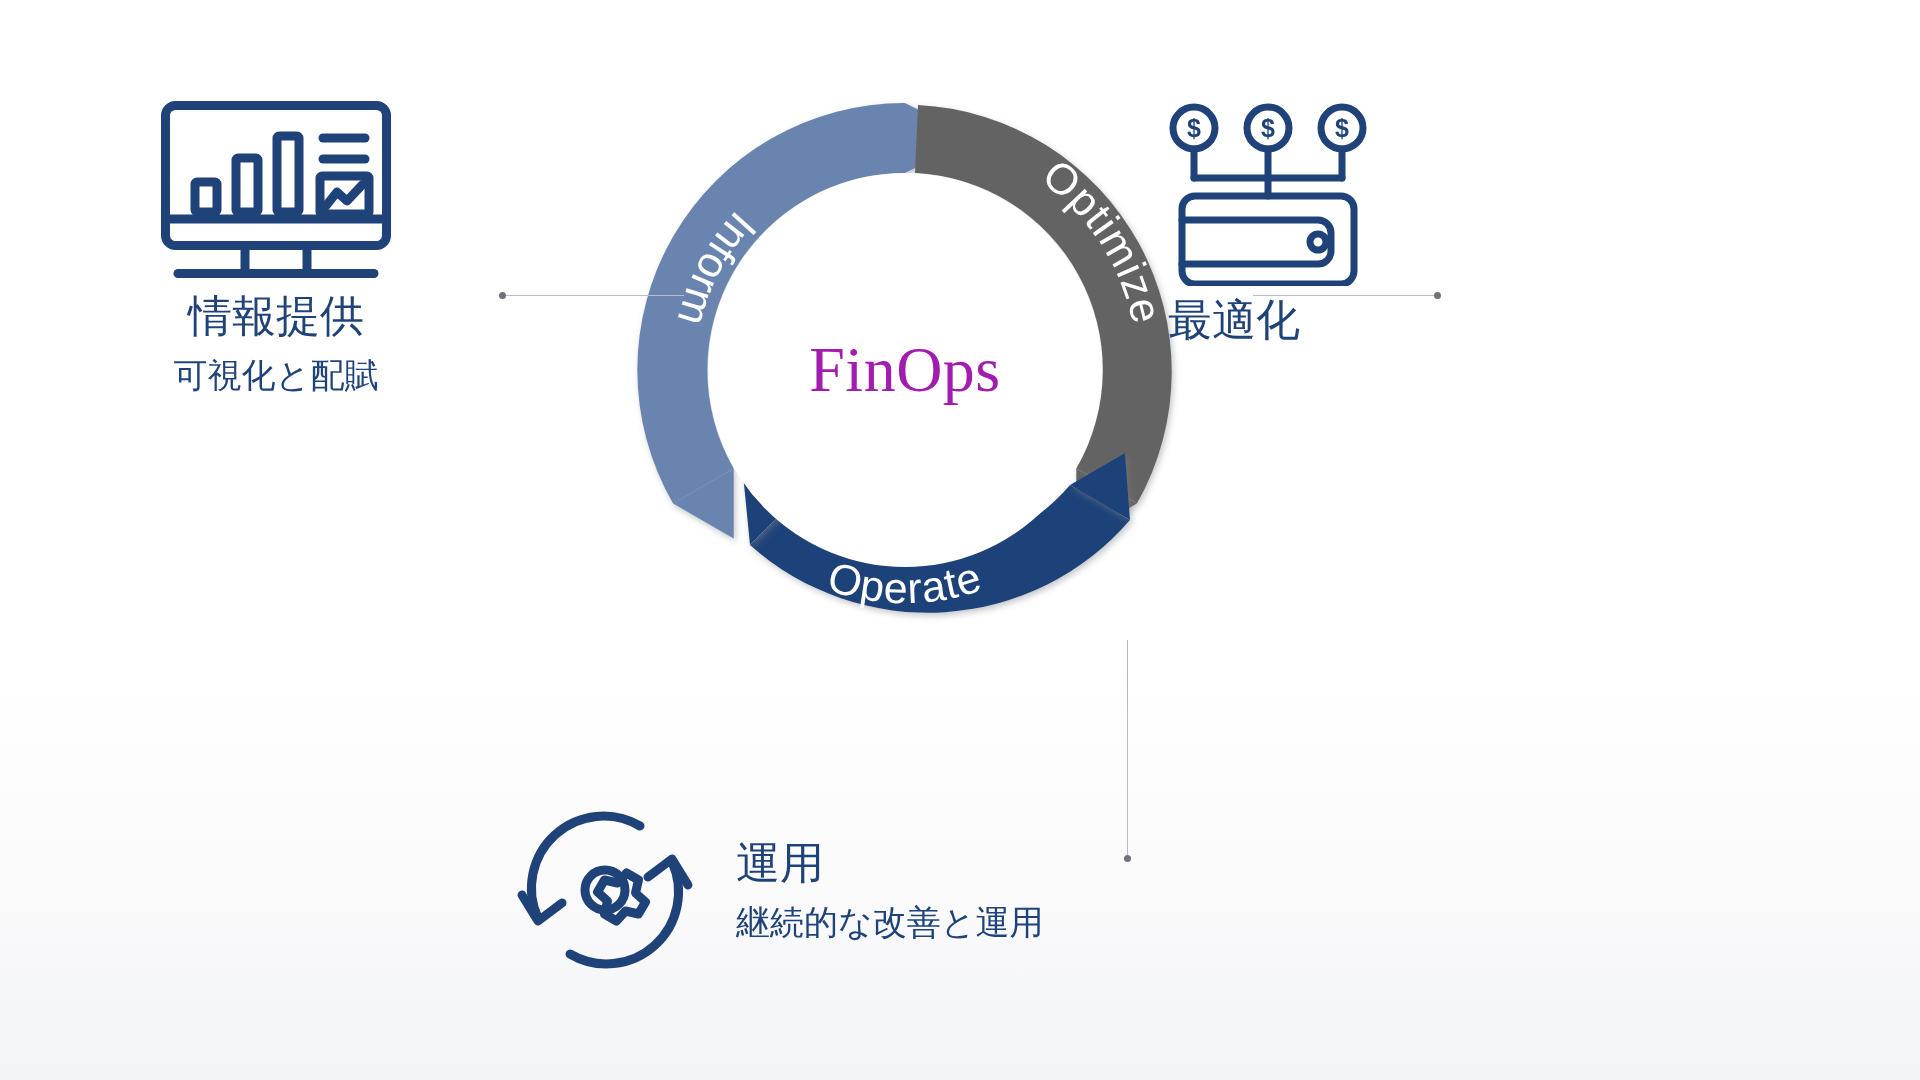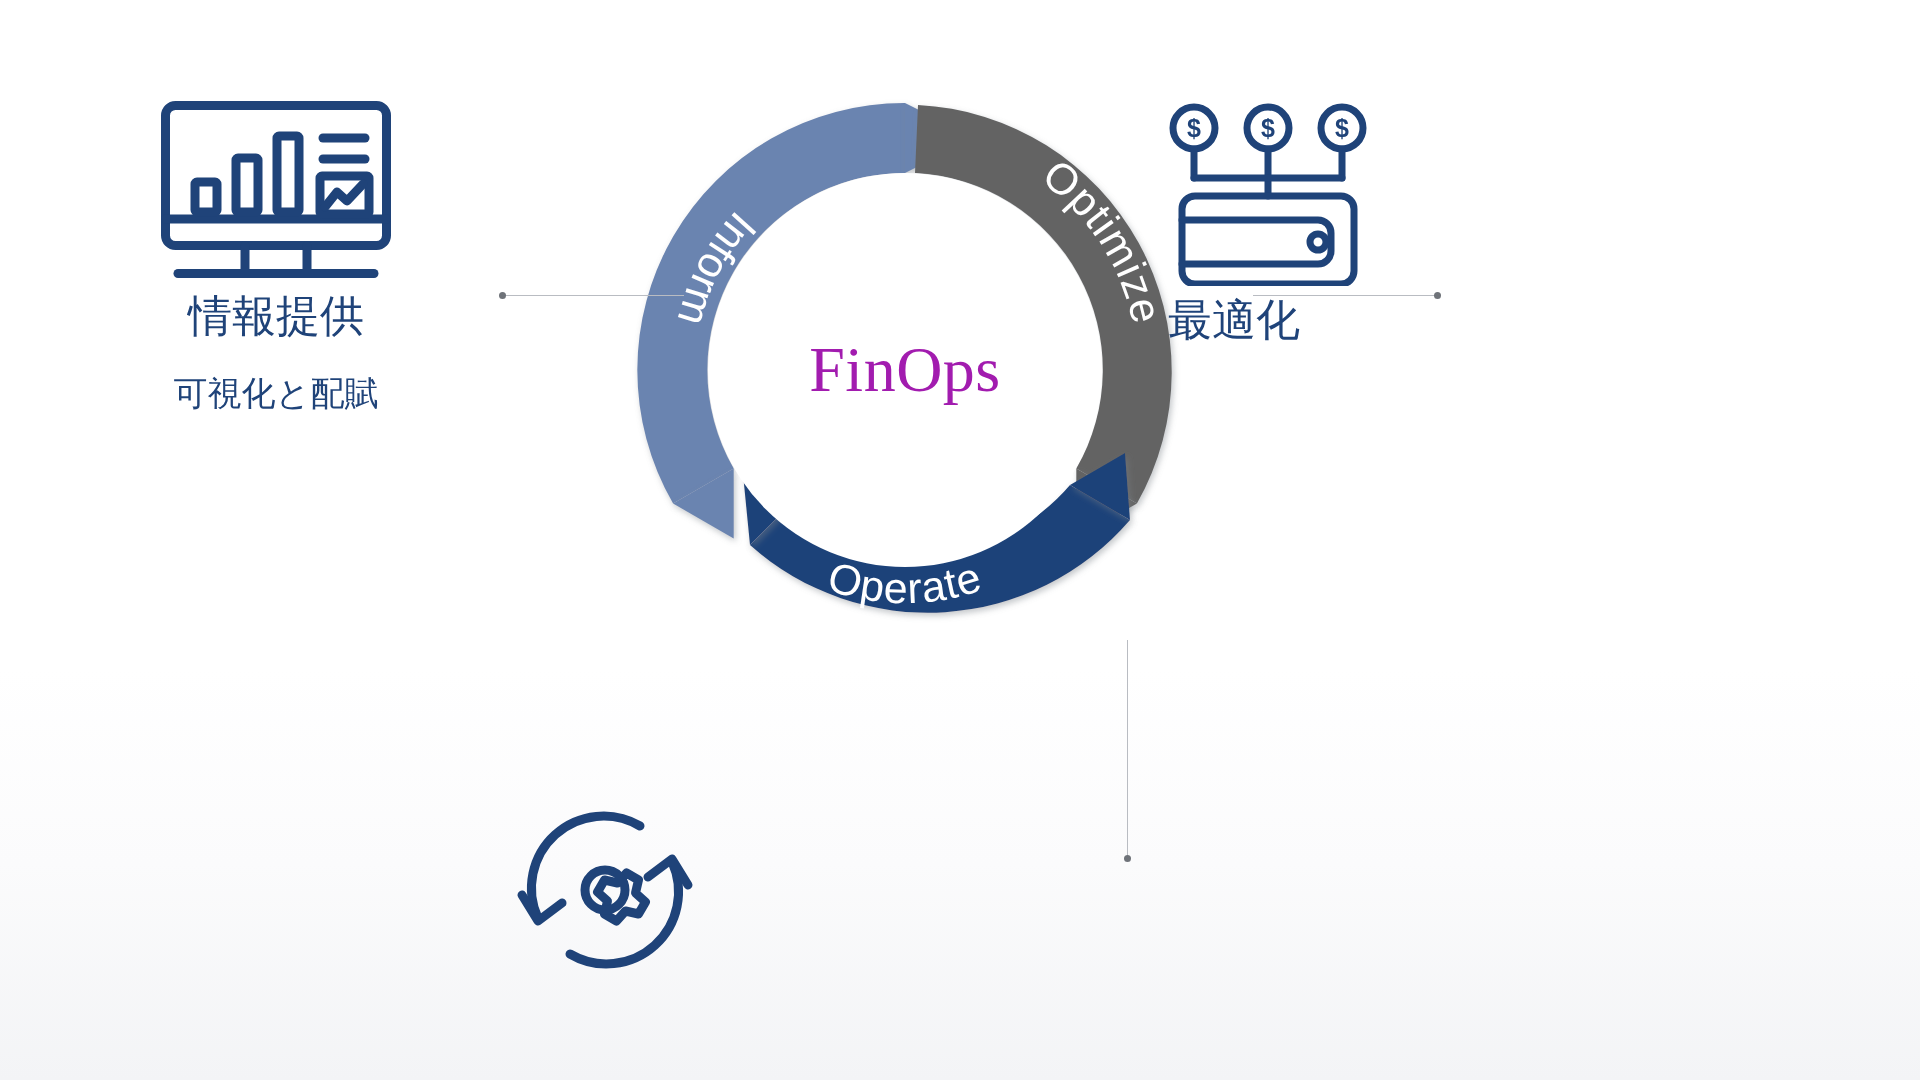--- a/index.html
+++ b/index.html
@@ -47,21 +47,21 @@
     font-size:44px;
     color:#1F4379;
     line-height:1.25;
     margin-top:6px;
     white-space:nowrap;
   }
   .node .sub{
     font-size:34px;
     color:#1F4379;
     line-height:1.3;
-    margin-top:28px;
+    margin-top:10px;
     white-space:nowrap;
   }
 
   #node-inform{left:160px;top:100px;}
   #node-inform .title,#node-inform .sub{text-align:center;}
 
   #node-optimize{left:1168px;top:100px;}
   #node-optimize .title,#node-optimize .sub{text-align:left;}
 
   #node-operate{left:500px;top:790px;width:600px;}
@@ -216,16 +216,20 @@
           <path d="M38 128 A72 72 0 0 1 140 36"></path>
           <path d="M172 72 A72 72 0 0 1 70 164"></path>
           <polyline points="22,105 38,131 62,113"></polyline>
           <polyline points="188,95 172,69 148,87"></polyline>
 
           <path d="M105 58
                    l13 3 9 -10 12 7 -3 13 10 9 -7 12 -13 -3 -9 10 -12 -7 3 -13 -10 -9 7 -12 z" transform="translate(-0.5,32) scale(1.0)"></path>
           <circle cx="105" cy="100" r="20"></circle>
         </g>
       </svg>
+      <div class="txt">
+        <div class="title">運用</div>
+        <div class="sub">継続的な改善と運用</div>
+      </div>
     </div>
   </div>
 
 </div>
 
 </body></html>

